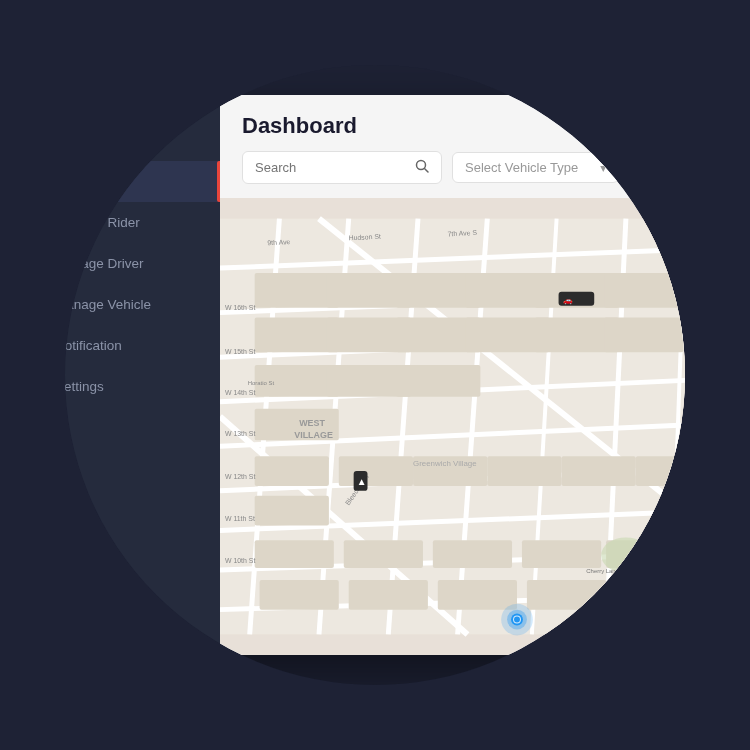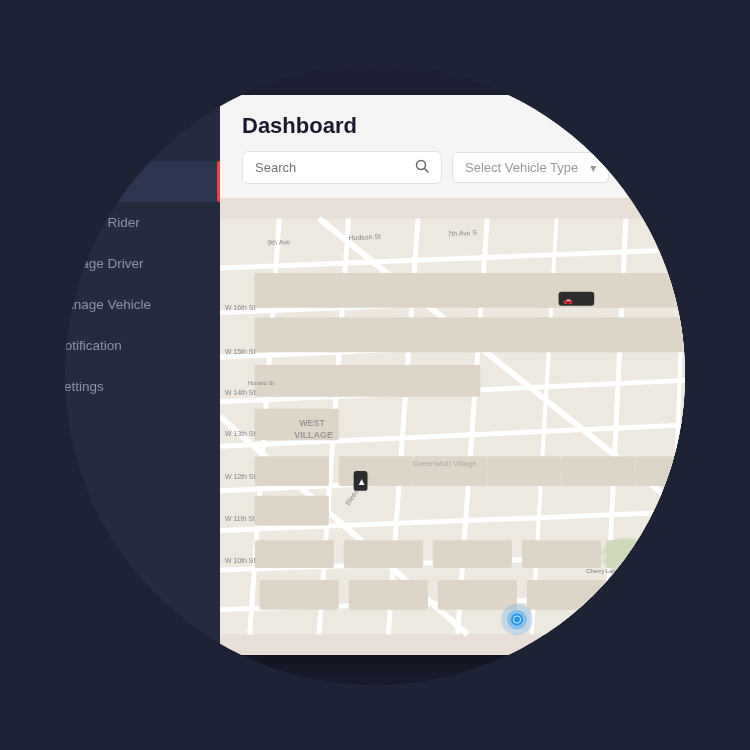--- a/index.html
+++ b/index.html
@@ -153,21 +153,21 @@
       flex-shrink: 0;
     }
 
     .vehicle-select {
       display: flex;
       align-items: center;
       background: #ffffff;
       border: 1px solid #e0e0e0;
       border-radius: 6px;
       padding: 7px 12px;
-      gap: 12px;
+      gap: 22px;
       min-width: 150px;
     }
 
     .vehicle-select-text {
       color: #999;
       font-size: 13px;
       flex: 1;
     }
 
     .chevron-down {

